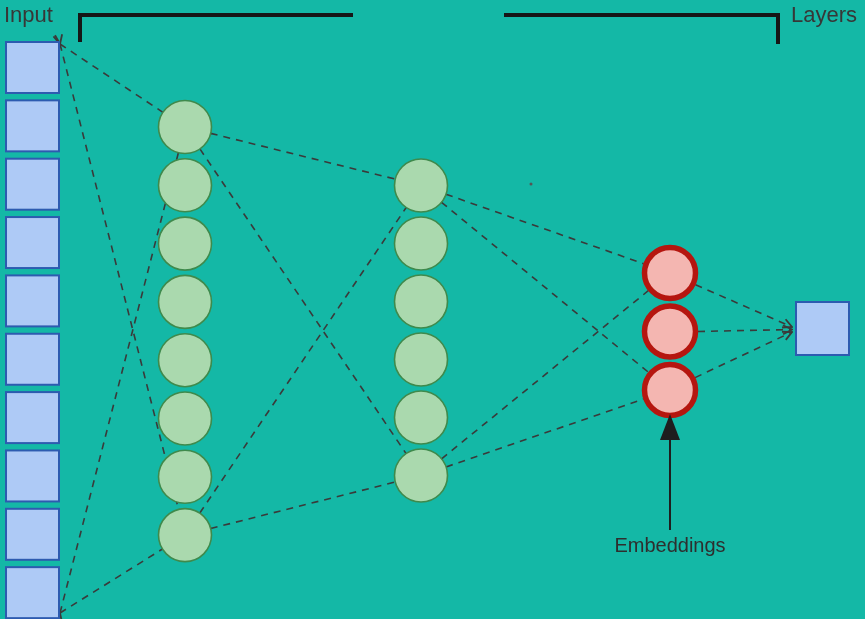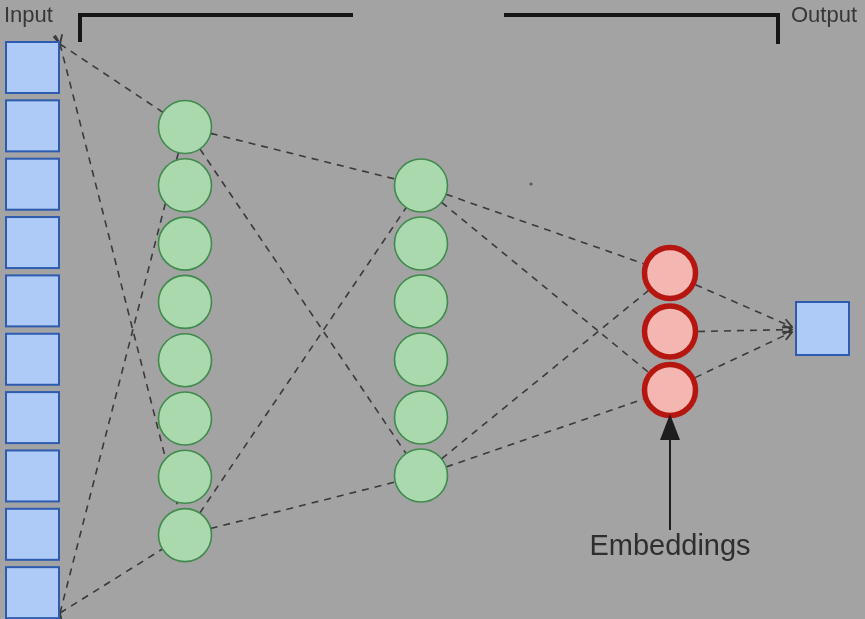--- a/index.html
+++ b/index.html
@@ -1,25 +1,25 @@
 <!DOCTYPE html>
 <html><head>
 <meta charset="utf-8">
 <style>
   html,body{margin:0;padding:0;background:#ffffff;}
   #canvas{
-    position:relative;width:865px;height:619px;background:#a3a3a3;overflow:hidden;
+    position:relative;width:865px;height:619px;background:#14b8a6;overflow:hidden;
     font-family:"Liberation Sans","DejaVu Sans",sans-serif;
   }
   #net-svg{position:absolute;left:0;top:0;}
   .lbl{position:absolute;color:#373737;font-size:22px;line-height:26px;white-space:nowrap;}
   #lbl-input{left:4px;top:2px;}
   #lbl-hidden{left:353px;top:2px;width:151px;text-align:center;}
   #lbl-output{left:791px;top:2px;}
-  #lbl-embeddings{left:575px;top:527px;width:190px;text-align:center;font-size:29px;line-height:36px;color:#2e2e2e;}
+  #lbl-embeddings{left:575px;top:527px;width:190px;text-align:center;font-size:20px;line-height:36px;color:#2e2e2e;}
 </style>
 </head>
 <body>
 
 <div id="canvas">
   <svg id="net-svg" width="865" height="619" viewBox="0 0 865 619">
       <defs>
         <marker id="mstart" viewBox="0 0 10 10" refX="1" refY="5" markerWidth="7" markerHeight="7" orient="auto-start-reverse">
           <path d="M9,1 L1,5 L9,9" fill="none" stroke="#3a3a3a" stroke-width="1.6"></path>
         </marker>
@@ -70,15 +70,15 @@
       <circle cx="670" cy="331.5" r="25.5" fill="#f4b6b1" stroke="#b5160f" stroke-width="5.5"></circle>
       <circle cx="670" cy="390" r="25.5" fill="#f4b6b1" stroke="#b5160f" stroke-width="5.5"></circle>
       <rect x="796" y="302" width="53" height="53" fill="#aecaf6" stroke="#2d5bb0" stroke-width="2"></rect>
       <path d="M80,42 L80,15 L353,15" fill="none" stroke="#161616" stroke-width="4"></path>
       <path d="M504,15 L778,15 L778,44" fill="none" stroke="#161616" stroke-width="4"></path>
       <line x1="670" y1="530" x2="670" y2="438" stroke="#1e1e1e" stroke-width="2"></line>
       <polygon points="670,414 660,440 680,440" fill="#1e1e1e"></polygon>
       <circle cx="531" cy="184" r="1.5" fill="#555555"></circle>
     </svg>
   <div class="lbl" id="lbl-input">Input</div>
-  <div class="lbl" id="lbl-output">Output</div>
+  <div class="lbl" id="lbl-output">Layers</div>
   <div class="lbl" id="lbl-embeddings">Embeddings</div>
 </div>
 
 </body></html>

